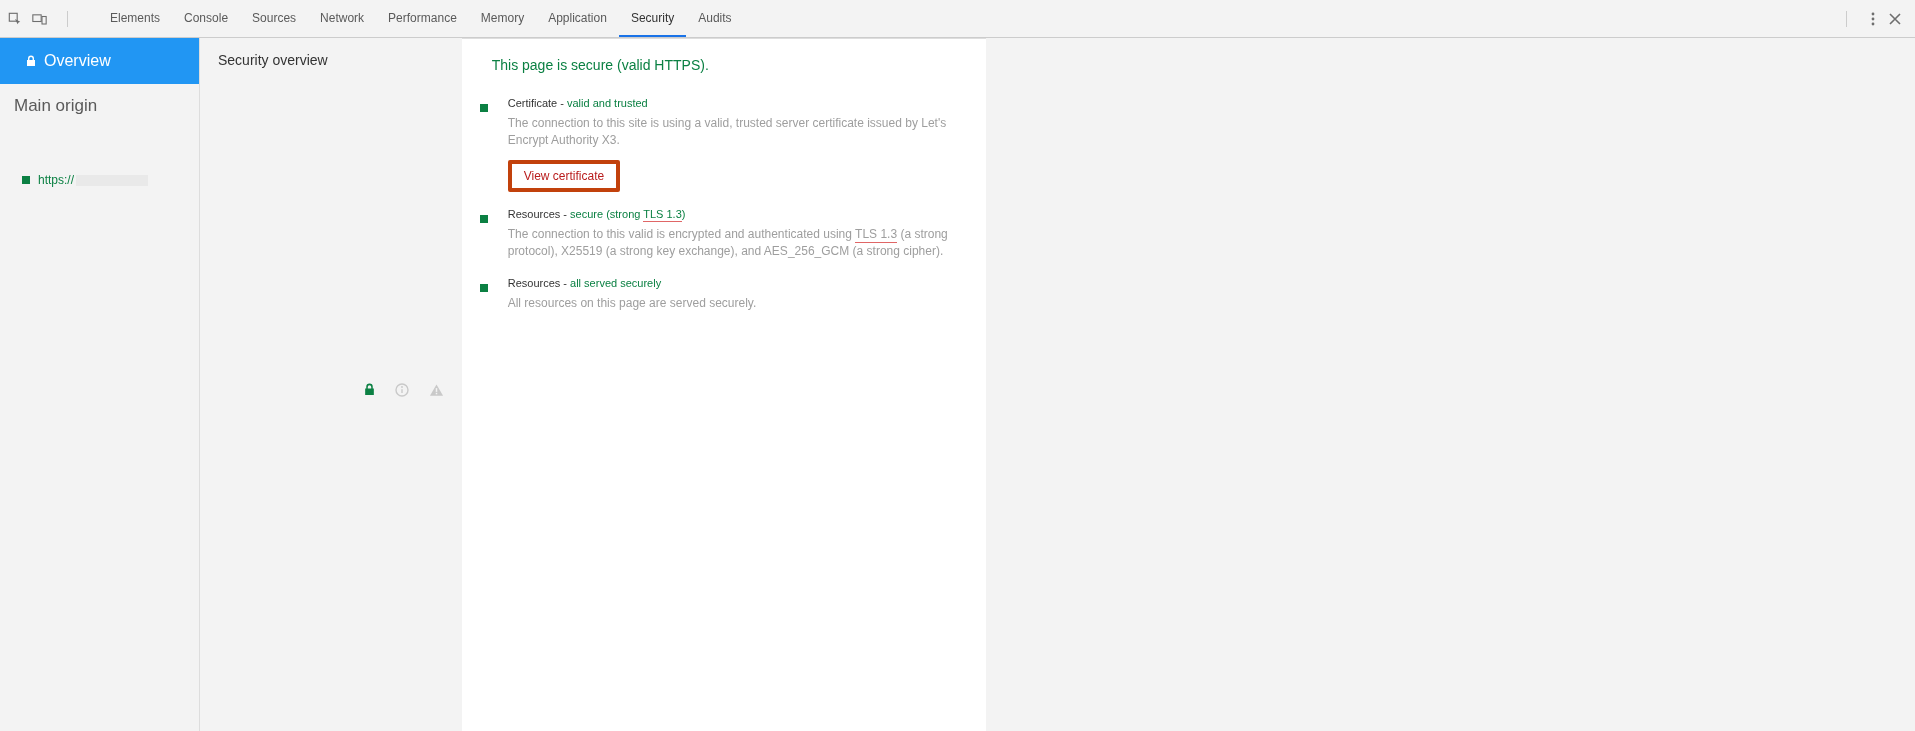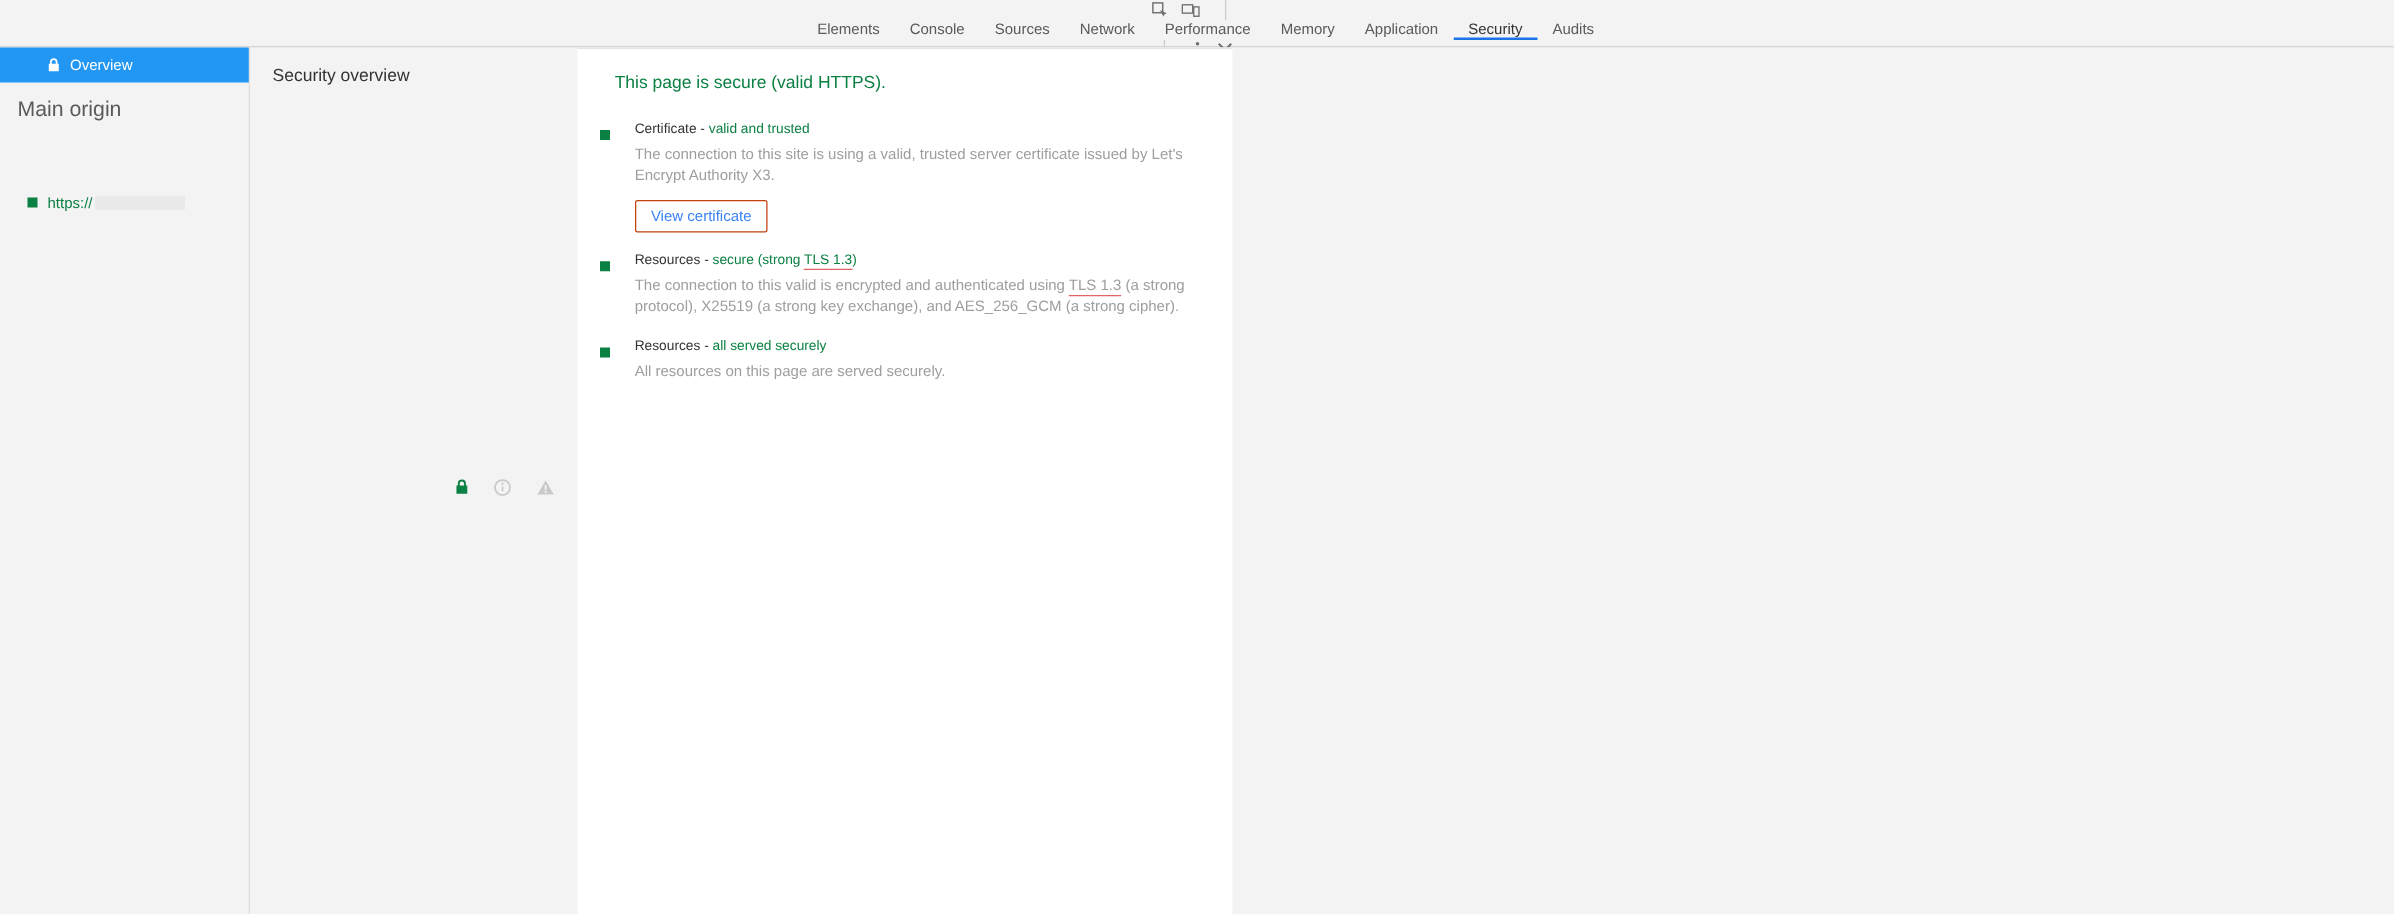--- a/index.html
+++ b/index.html
@@ -13,21 +13,20 @@
     overflow: hidden;
   }
   
   .tabbar {
     height: 38px;
     background: #f3f3f3;
     border-bottom: 1px solid #ccc;
     display: flex;
     align-items: center;
     padding: 0 6px;
-    flex-direction: column;
   }
   .tabbar .left-icons { display:flex; align-items:center; gap:10px; padding:0 6px 0 2px;}
   .tabbar .tabs { display:flex; align-items:stretch; height:100%; margin-left:14px;}
   .tab {
     padding: 0 12px;
     display:flex; align-items:center;
     color:#5a5a5a;
     cursor:pointer;
     border-bottom:2px solid transparent;
     font-size:12px;
@@ -45,25 +44,25 @@
   
   .sidebar {
     width: 200px;
     background:#f3f3f3;
     border-right:1px solid #ddd;
     display:flex; flex-direction:column;
   }
   .sidebar .overview {
     background:#2196f3;
     color:#fff;
-    height:28px;
+    height:46px;
     display:flex; align-items:center;
-    padding-left:38px;
+    padding-left:26px;
     gap:8px;
-    font-size:12px;
+    font-size:16px;
     cursor:pointer;
   }
   .sidebar .section-label {
     padding:12px 14px 8px 14px;
     color:#5a5a5a;
     font-size:17px;
   }
   .sidebar .origin-row {
     display:flex; align-items:center;
     padding:2px 14px 6px 22px;
@@ -123,24 +122,24 @@
   .item .body { flex:1; max-width:460px; }
   .item-title { font-size:11px; color:#333; }
   .item-title .green { color:#0b8043; }
   .item-title .uline { border-bottom:1px solid #e06666; padding-bottom:1px;}
   .item-desc { color:#9e9e9e; font-size:12px; line-height:1.45; padding-top:6px;}
   .item-desc .uline { border-bottom:1px solid #e06666; padding-bottom:1px; color:#9e9e9e;}
   .btn {
     display:inline-block;
     margin-top:10px;
     padding:5px 12px;
-    border:1px solid #c2410c;
+    border:4px solid #c2410c;
     border-radius:2px;
     background:#fff;
-    color:#3b82f6;
+    color:#b91c1c;
     font-size:12px;
     cursor:pointer;
   }
 </style>
 </head>
 <body>
 
 <div class="tabbar">
   <div class="left-icons">
     <span class="iconbtn">

